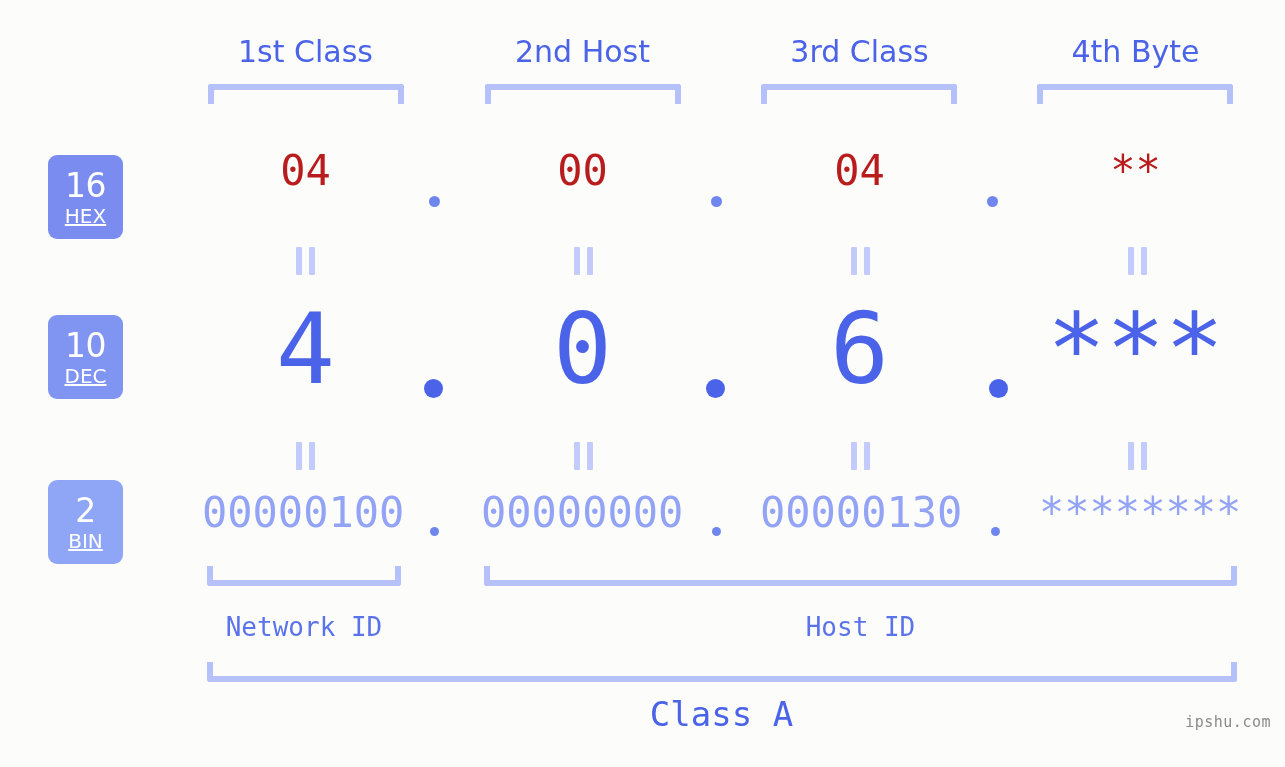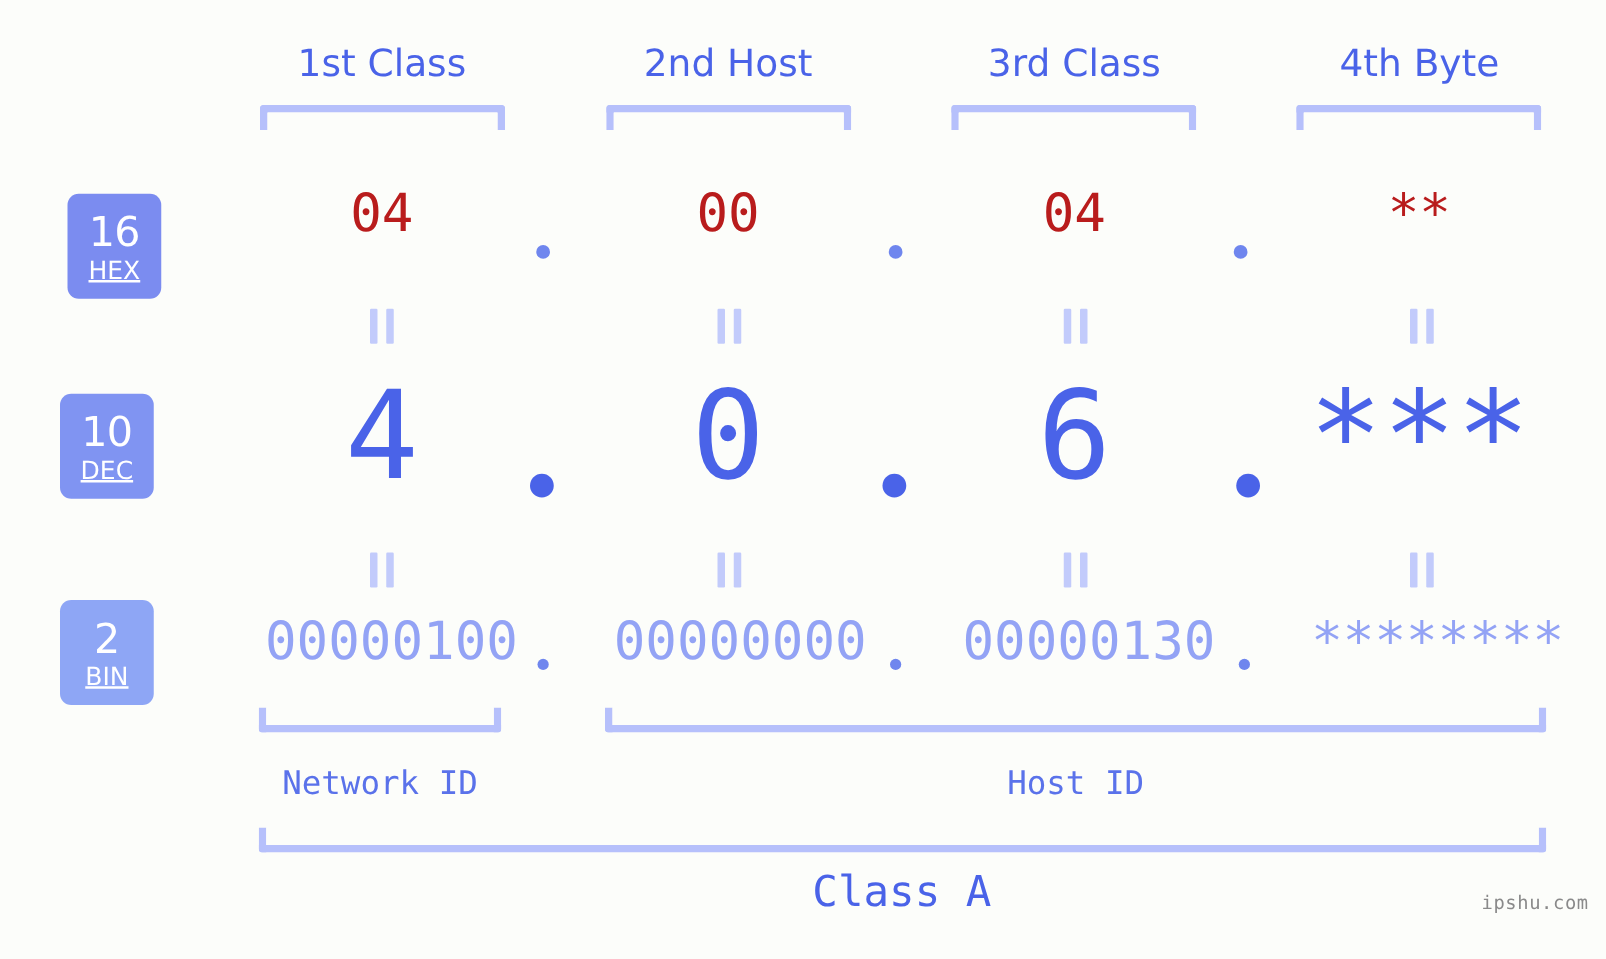--- a/index.html
+++ b/index.html
@@ -80,21 +80,21 @@
     font-size: 33px;
     font-weight: 400;
     letter-spacing: -0.5px;
   }
   .badge .name {
     font-size: 20px;
     font-weight: 400;
     margin-top: 4px;
     text-decoration: underline;
   }
-  #badge-hex { top: 155px; height: 84px; background: #7b8cf0; margin-left: 6px; }
+  #badge-hex { top: 155px; height: 84px; background: #7b8cf0; }
   #badge-dec { top: 315px; height: 84px; background: #8094f2; }
   #badge-bin { top: 480px; height: 84px; background: #8ea6f5; }
 
   
   .val {
     position: absolute;
     text-align: center;
     white-space: nowrap;
     font-family: "DejaVu Sans Mono", monospace;
     line-height: 1;
@@ -106,21 +106,20 @@
   }
   .row-dec .val {
     top: 300px;
     font-size: 98px;
     color: #4a63e8;
   }
   .row-bin .val {
     top: 492px;
     font-size: 42px;
     color: #93a3f5;
-    margin-left: 10px;
   }
 
   
   .dot {
     position: absolute;
     border-radius: 50%;
   }
   .dot-hex { width: 11px; height: 11px; top: 196px; background: #6f86ee; }
   .dot-dec { width: 19px; height: 19px; top: 379px; background: #4a63e8; }
   .dot-bin { width: 9px; height: 9px; top: 527px; background: #6f86ee; }

